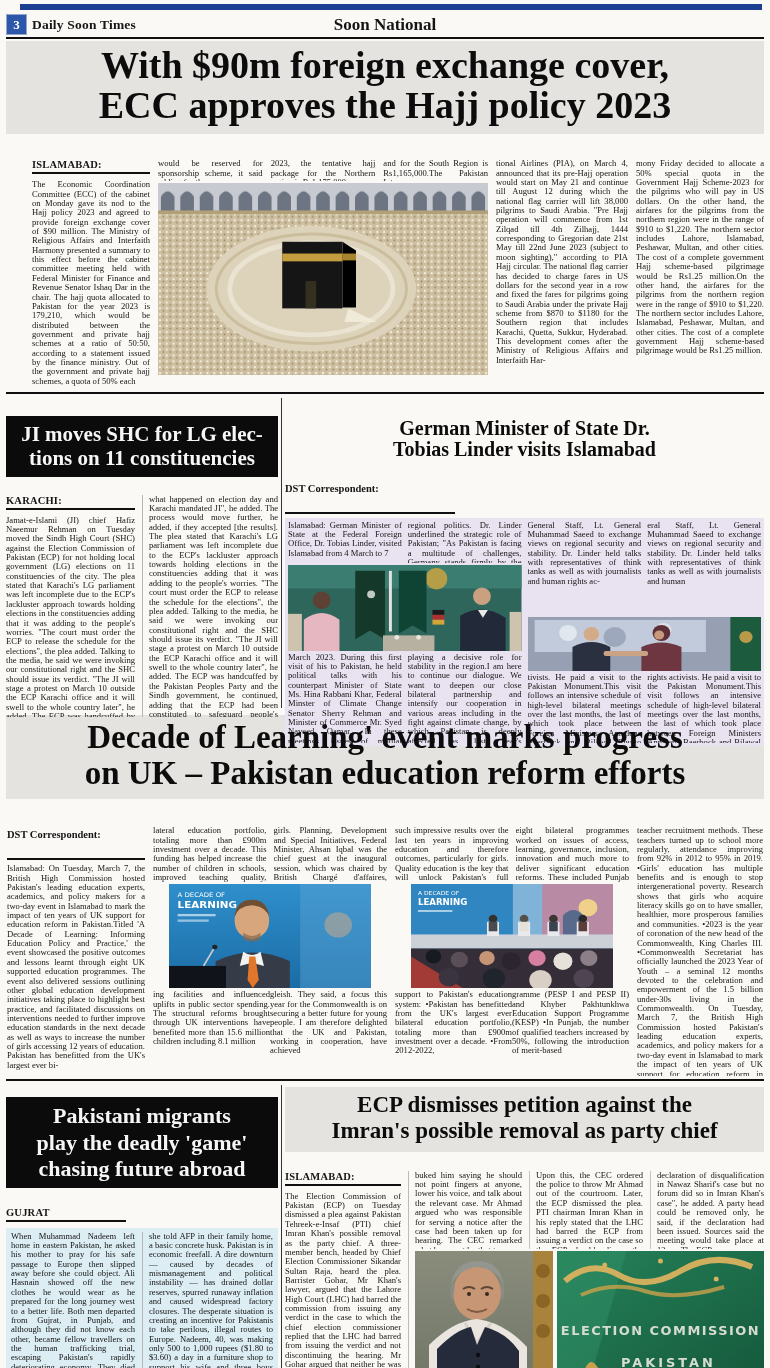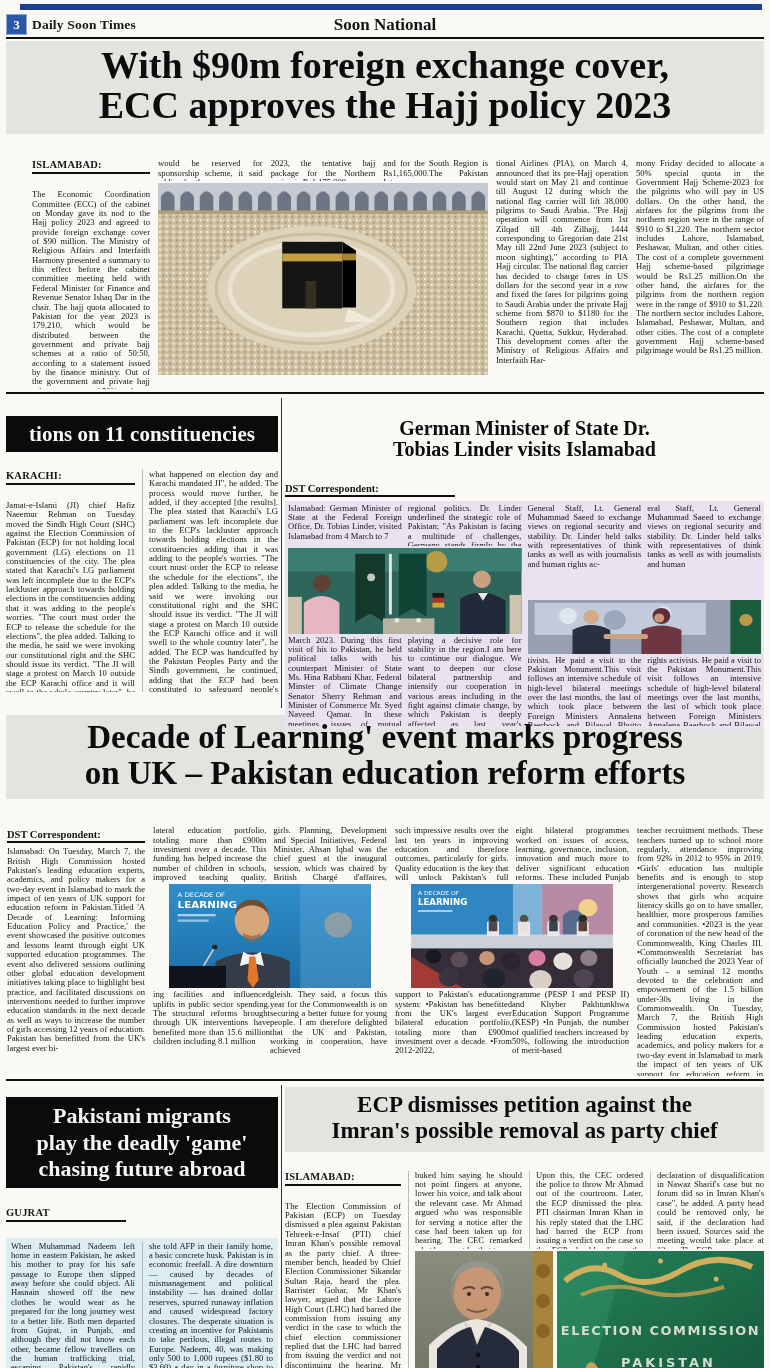--- a/index.html
+++ b/index.html
@@ -16,22 +16,22 @@
   .hl-gray{background:#e4e3df}
   .hl div{display:block}
   .hl-hajj{font-size:38px;line-height:1.05;padding:5px 28px 8px;margin-top:2px}
   .blackbox{background:#0b0b0b;color:#f6f6f6;text-align:center;font-weight:bold}
   .hl-ji{font-size:21px;line-height:1.18;padding:6px 4px}
   .hl-german{font-size:20px;line-height:1.08;padding:3px 28px 5px}
   .hl-decade{font-size:33px;line-height:1.07;padding:5px 45px 8px;margin-top:7px}
   .hl-mig{font-size:22px;line-height:1.2;padding:6px 4px;margin-top:12px}
   .hl-ecp{font-size:23px;line-height:1.14;padding:5px 22px 7px;margin-top:2px}
   .bt{font-size:8.6px;line-height:1.09;text-align:justify;overflow:hidden;min-width:0}
-  .dl{font-weight:bold;font-size:10.5px;border-bottom:2px solid #101010;padding-bottom:2px;margin-bottom:16px;letter-spacing:.2px}
-  .byline{font-weight:bold;font-size:10.5px;border-bottom:2px solid #101010;padding-bottom:1px;margin:3px 0 4px;width:170px}
+  .dl{font-weight:bold;font-size:10.5px;border-bottom:2px solid #101010;padding-bottom:2px;margin-bottom:6px;letter-spacing:.2px}
+  .byline{font-weight:bold;font-size:10.5px;border-bottom:2px solid #101010;padding-bottom:18px;margin:3px 0 4px;width:170px}
   .rule{border-top:2px solid #101010;margin:3px 0}
   .photo{display:block;width:100%;height:100%}
   
   .hajj-body{display:flex;gap:8px;height:230px;padding-left:26px;margin-top:3px}
   .hajj-c1{width:118px;flex:none;display:flex;flex-direction:column}
   .hajj-mid{width:330px;flex:none;display:flex;flex-direction:column}
   .hajj-top{display:flex;gap:8px;height:22px;flex:none}
   .hajj-top .bt{flex:1}
   .hajj-ph{height:192px;margin-top:2px}
   .hajj-c5{width:132px;flex:none}
@@ -145,20 +145,21 @@
       <div class="bt hajj-c6">mony Friday decided to allocate a 50% special quota in the Government Hajj Scheme-2023 for the pilgrims who will pay in US dollars. On the other hand, the airfares for the pilgrims from the northern region were in the range of $910 to $1,220. The northern sector includes Lahore, Islamabad, Peshawar, Multan, and other cities. The cost of a complete government Hajj scheme-based pilgrimage would be Rs1.25 million.On the other hand, the airfares for the pilgrims from the northern region were in the range of $910 to $1,220. The northern sector includes Lahore, Islamabad, Peshawar, Multan, and other cities. The cost of a complete government Hajj scheme-based pilgrimage would be Rs1.25 million.</div>
     </div>
   </section>
 
   <div class="rule"></div>
 
   <div class="band mid-band">
 
     <div class="band-left">
       <h2 class="blackbox hl-ji">
+        <div>JI moves SHC for LG elec-</div>
         <div>tions on 11 constituencies</div>
       </h2>
       <div class="ji-body">
         <div class="c">
           <div class="dl">KARACHI:</div>
           <div class="bt" style="flex:1">Jamat-e-Islami (JI) chief Hafiz Naeemur Rehman on Tuesday moved the Sindh High Court (SHC) against the Election Commission of Pakistan (ECP) for not holding local government (LG) elections on 11 constituencies of the city. The plea stated that Karachi's LG parliament was left incomplete due to the ECP's lackluster approach towards holding elections in the constituencies adding that it was adding to the people's worries. "The court must order the ECP to release the schedule for the elections", the plea added. Talking to the media, he said we were invoking our constitutional right and the SHC should issue its verdict. "The JI will stage a protest on March 10 outside the ECP Karachi office and it will swell to the whole country later", he added. The ECP was handcuffed by the Pakistan Peoples Party and the Sindh government, he continued, adding that the ECP had been constituted to safeguard people's rights. "We accepted</div>
         </div>
         <div class="c c2rule">
           <div class="bt" style="flex:1">what happened on election day and Karachi mandated JI", he added. The process would move further, he added, if they accepted [the results]. The plea stated that Karachi's LG parliament was left incomplete due to the ECP's lackluster approach towards holding elections in the constituencies adding that it was adding to the people's worries. "The court must order the ECP to release the schedule for the elections", the plea added. Talking to the media, he said we were invoking our constitutional right and the SHC should issue its verdict. "The JI will stage a protest on March 10 outside the ECP Karachi office and it will swell to the whole country later", he added. The ECP was handcuffed by the Pakistan Peoples Party and the Sindh government, he continued, adding that the ECP had been constituted to safeguard people's rights. "We accepted what happened on election day and Karachi mandated JI", he added. The process would move further, he added, if they accepted [the results].</div>
         </div>

